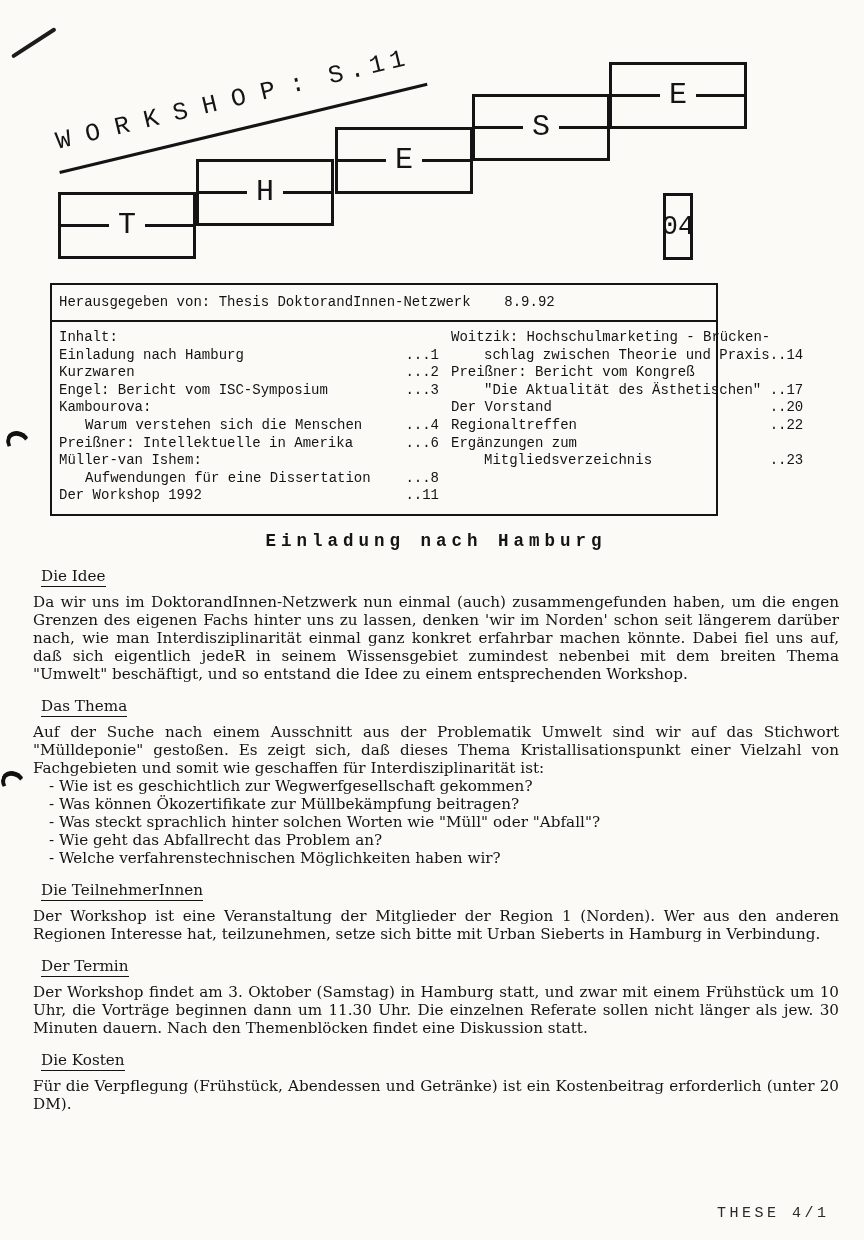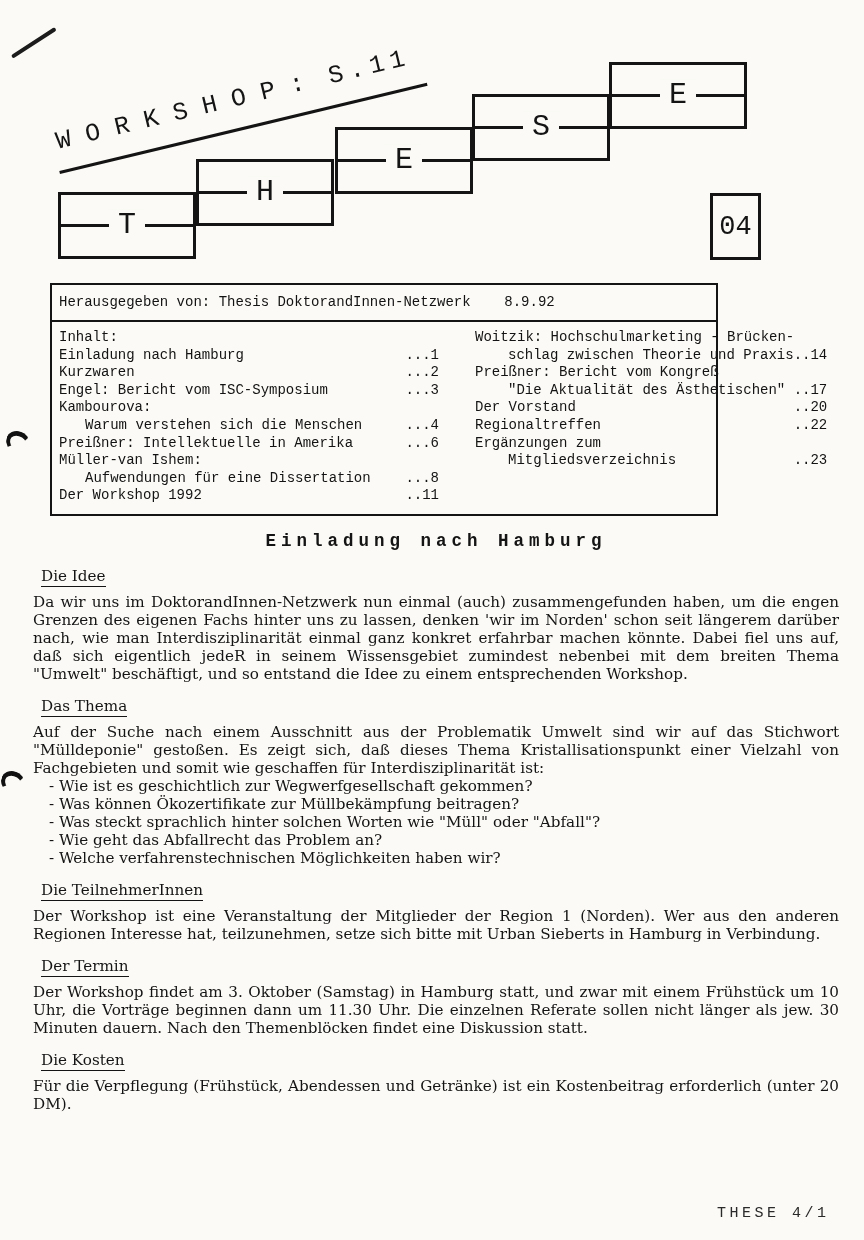--- a/index.html
+++ b/index.html
@@ -23,41 +23,41 @@
   }
   .diag .d1{letter-spacing:15px;}
   .diag .d2{letter-spacing:6px;margin-left:10px;}
   .m-line{position:absolute;height:3px;background:#141414;}
   .m-box{position:absolute;border:3px solid #141414;box-sizing:border-box;}
   .m-letter{
     position:absolute;transform:translate(-50%,-54%);
     background:#fbfaf6;padding:0 9px;font-size:30px;line-height:1;color:#141414;
   }
   .issue-box{
-    position:absolute;left:710px;top:193px;width:51px;height:67px;
+    position:absolute;left:663px;top:193px;width:30px;height:67px;
     border:3px solid #141414;box-sizing:border-box;
     display:flex;align-items:center;justify-content:center;
     font-size:27px;color:#141414;
   }
   
   .crescent{
     position:absolute;width:16px;height:13px;border:3px solid transparent;
     border-top:5px solid #111;border-left:4px solid #111;border-radius:50%;
     transform:rotate(16deg);
   }
   
   .toc-box{
     position:absolute;left:50px;top:283px;width:668px;
     border:2.5px solid #141414;box-sizing:border-box;
   }
   .pub-row{
     padding:9px 8px 10px 7px;border-bottom:2.5px solid #141414;
     font-size:14px;white-space:pre;
   }
-  .toc-body{display:flex;padding:7px 7px 9px;font-size:14px;line-height:17.6px;gap:24px;}
+  .toc-body{display:flex;padding:7px 7px 9px;font-size:14px;line-height:17.6px;}
   .toc-col{box-sizing:border-box;}
   .toc-col.left{width:392px;flex:none;padding-right:12px;}
   .toc-col.right{flex:1;}
   .toc-row{display:flex;justify-content:space-between;white-space:pre;}
   .toc-col.left .toc-row.indent .toc-label{padding-left:26px;}
   .toc-col.right .toc-row.indent .toc-label{padding-left:33px;}
   .toc-label{white-space:pre;}
   .toc-page{white-space:pre;}
   
   .article{

